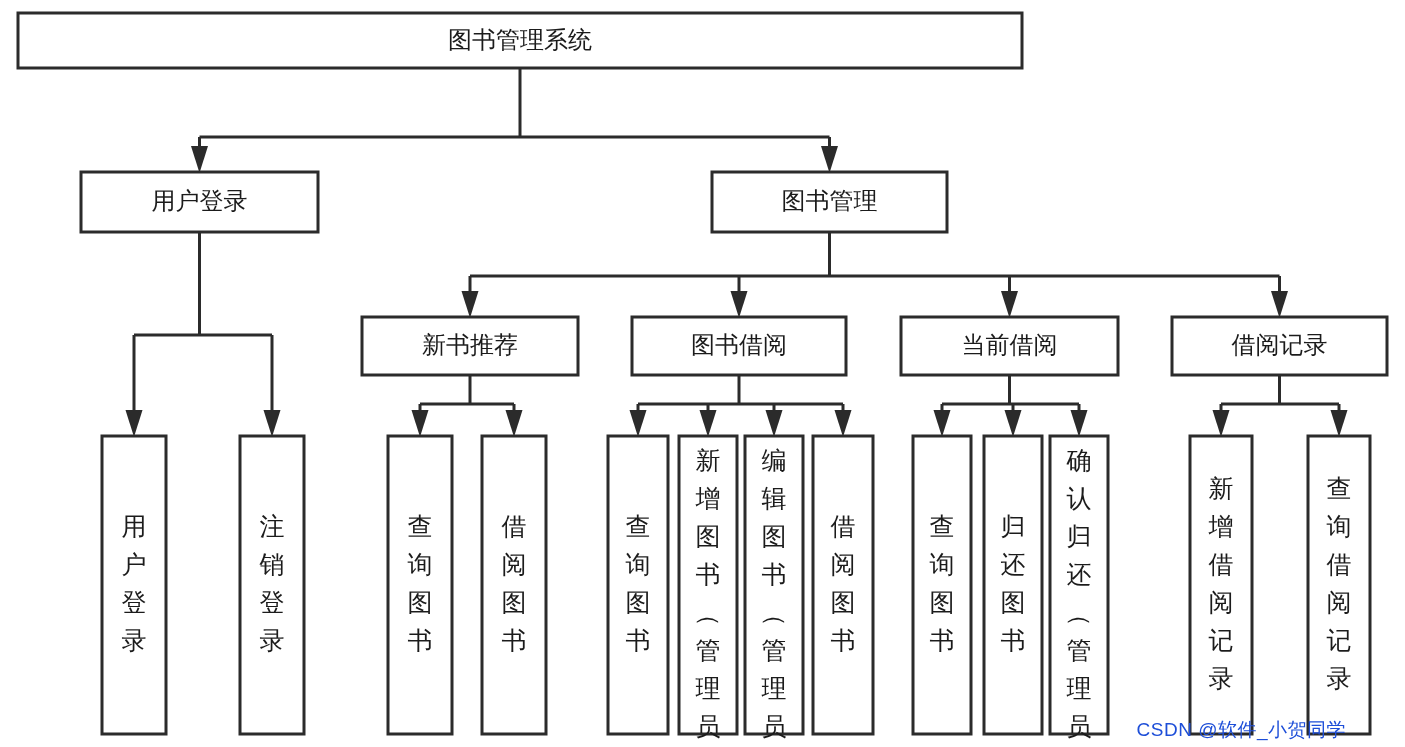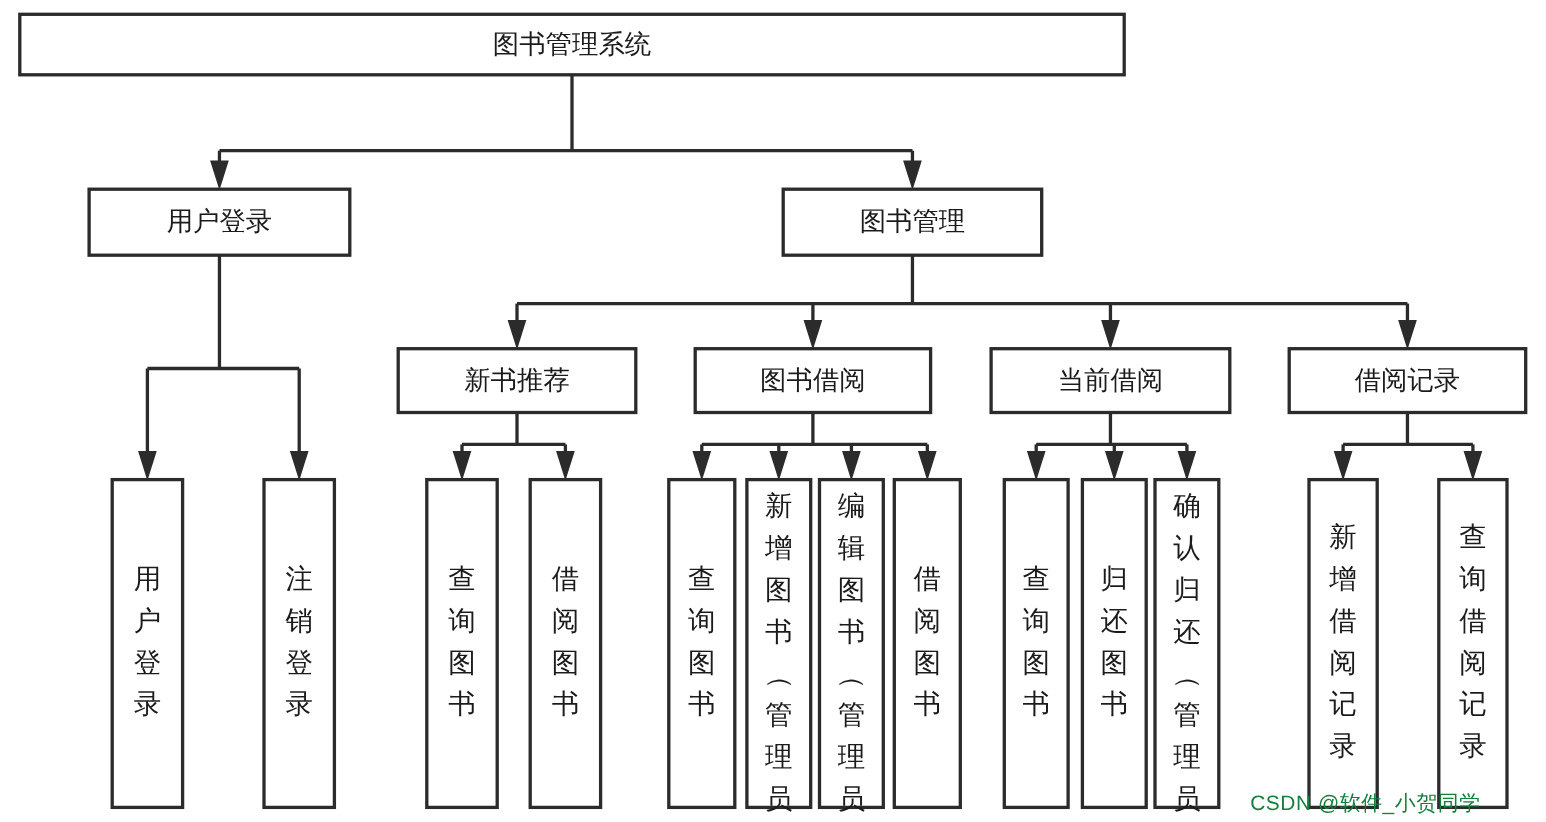--- a/index.html
+++ b/index.html
@@ -54,21 +54,21 @@
     fill: #1b1b1b;
     text-anchor: middle;
     dominant-baseline: middle;
   }
   .watermark {
     position: absolute;
     right: 14px;
     bottom: 4px;
     font-family: "Liberation Sans", "DejaVu Sans", sans-serif;
     font-size: 19px;
-    color: #15803d;
+    color: #1d4ed8;
     letter-spacing: 0.5px;
     white-space: nowrap;
     user-select: none;
   }
 </style>
 </head>
 <body>
 
 <div id="diagram-root">
   <svg id="tree-svg" viewBox="0 0 1405 747">

